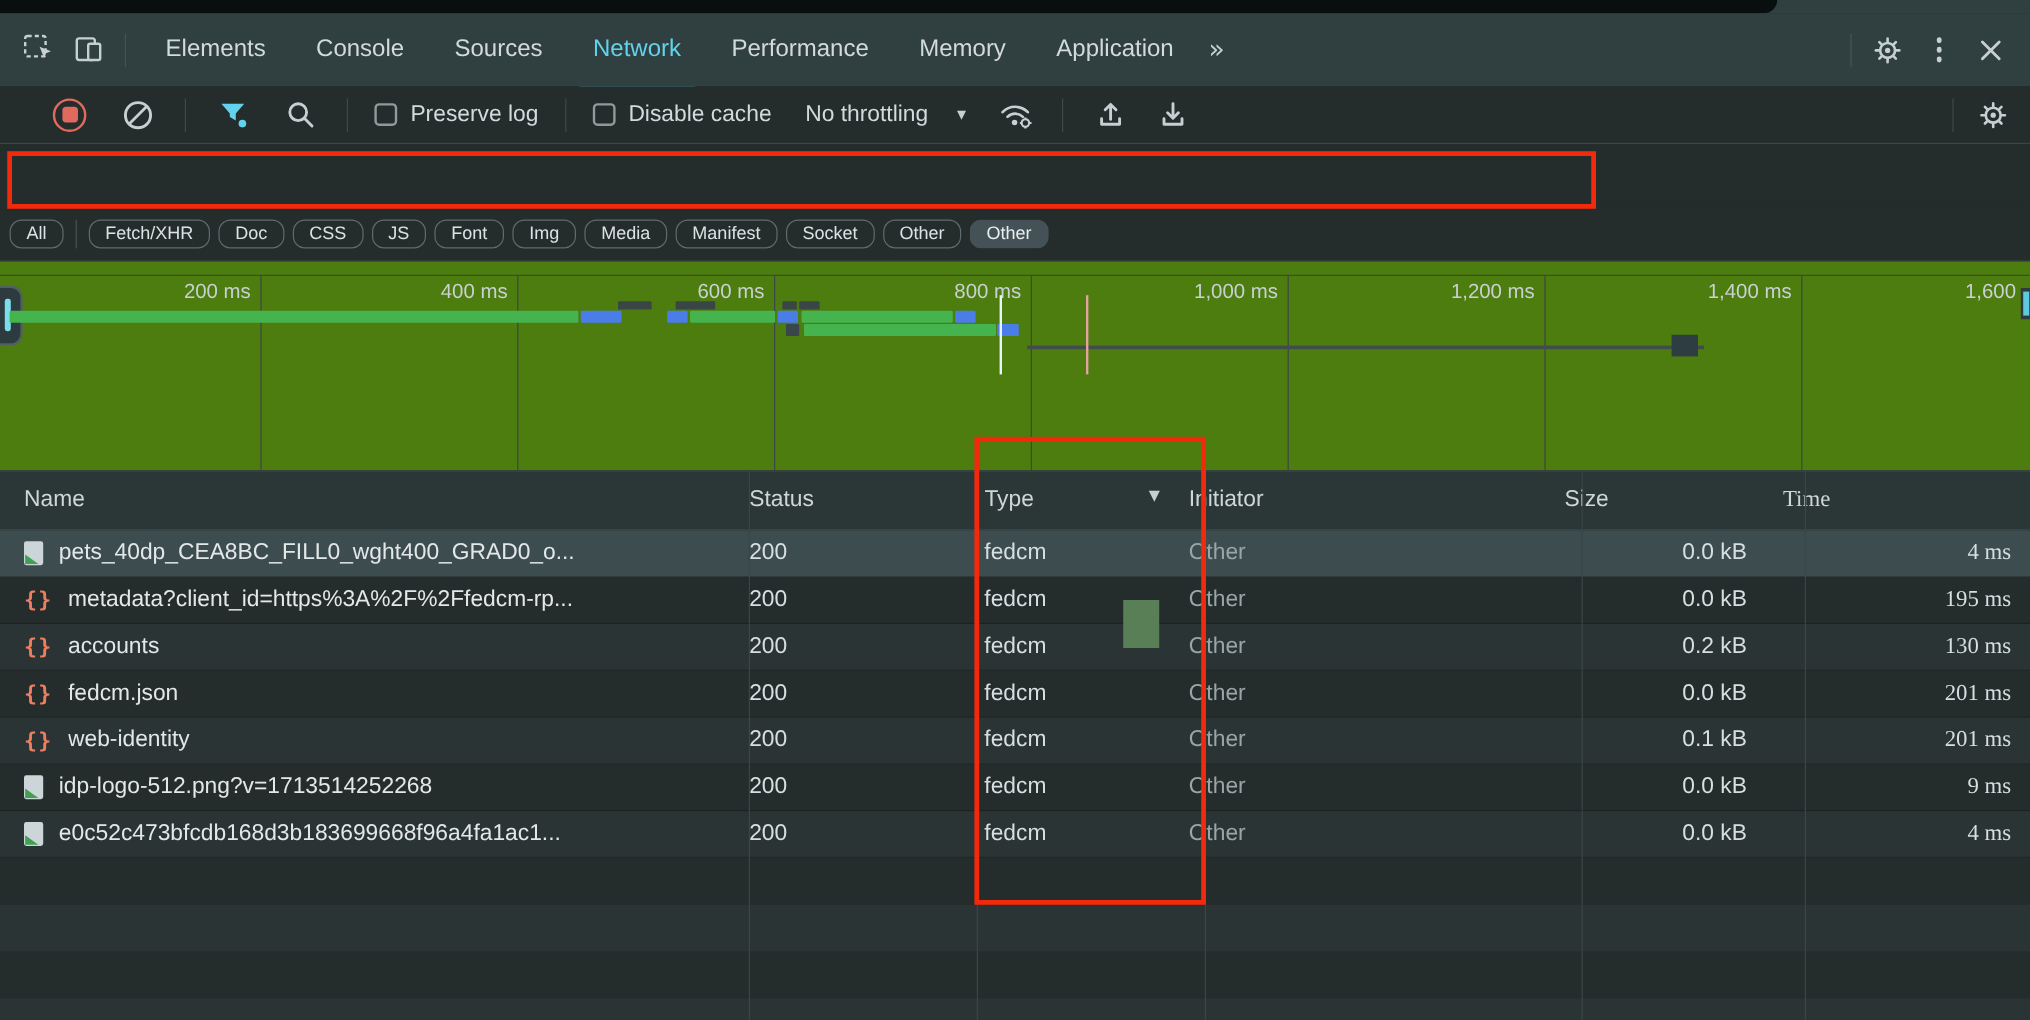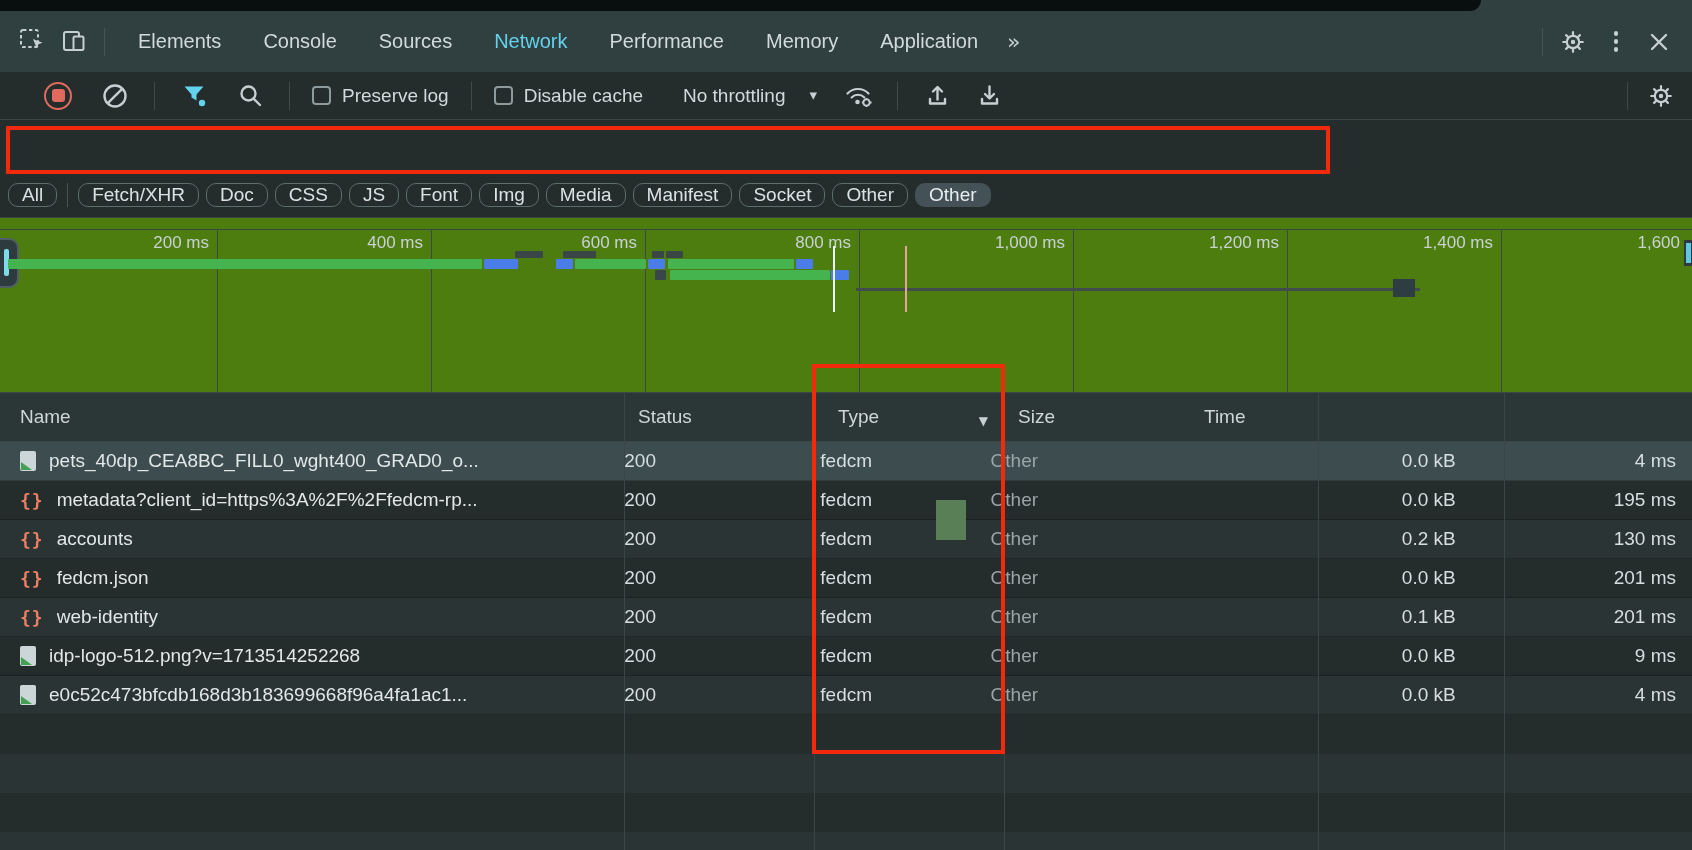--- a/index.html
+++ b/index.html
@@ -47,21 +47,21 @@
   #filter-right{position:absolute;left:1346px;top:120px;height:52px;display:flex;align-items:center;}
   #filter-right .vsep{margin:0 22px;background:#3e4949;height:30px;}
   #more-filters{display:flex;align-items:center;gap:16px;font-size:19px;color:#d2dadc;margin-left:8px;}
 
   
   #red-box-filter{left:6px;top:126px;width:1324px;height:48px;border:4px solid #f3290c;box-sizing:border-box;z-index:40;}
   #red-box-type{left:812px;top:364px;width:193px;height:390px;border:4px solid #f3290c;box-sizing:border-box;z-index:40;}
 
   
   #chips-row{top:172px;left:0;right:0;height:46px;background:#242c2c;border-bottom:1px solid #3a4545;display:flex;align-items:center;padding-left:8px;box-sizing:border-box;gap:7px;}
-  .chip{height:24px;display:flex;align-items:center;padding:0 13px;border:1.5px solid #5d6c6d;border-radius:10px;font-size:19px;color:#dbe2e4;box-sizing:border-box;flex:none;white-space:nowrap;}
+  .chip{height:24px;display:flex;align-items:center;padding:0 13px;border:1.5px solid #5d6c6d;border-radius:10px;font-size:15px;color:#dbe2e4;box-sizing:border-box;flex:none;white-space:nowrap;}
   .chip.selected{background:#445257;border-color:transparent;color:#e8edee;}
   .chip-divider{width:1px;height:24px;background:#465353;margin:0 3px;flex:none;}
 
   
   #overview{top:218px;left:0;right:0;height:174px;background:#4d7c0f;overflow:hidden;}
   #ruler-line{position:absolute;top:11px;left:0;right:0;height:1px;background:#3c4848;}
   .gridline{position:absolute;top:11px;bottom:0;width:1px;background:#3c4848;}
   .ruler-label{position:absolute;top:15px;font-size:17px;color:#c9d1d3;white-space:nowrap;transform:translateX(-100%);}
   .wf-bar{position:absolute;border-radius:1px;}
   .event-line{position:absolute;top:28px;height:66px;width:2px;}
@@ -69,24 +69,24 @@
   #pending-handle{position:absolute;top:61px;width:22px;height:18px;background:#2e3d42;}
   #lgrip{position:absolute;left:0;top:20px;width:19px;height:50px;background:#2e3b3e;border:2px solid #505f63;border-left:none;border-radius:0 10px 10px 0;box-sizing:border-box;}
   #lgrip i{position:absolute;left:4px;top:9px;width:5px;height:27px;background:#7ddcec;border-radius:2px;display:block;}
   #rgrip{position:absolute;right:0;top:22px;width:8px;height:26px;background:#2e3b3e;}
   #rgrip i{position:absolute;right:1px;top:3px;width:5px;height:20px;background:#5fc9e2;display:block;}
 
   
   #table-header{top:392px;left:0;right:0;height:50px;background:#2b3636;border-top:1px solid #3c4848;border-bottom:1px solid #3c4848;display:flex;align-items:center;font-size:19px;color:#ced6d8;box-sizing:border-box;}
   .col-name{width:624px;box-sizing:border-box;padding-left:20px;}
   .col-status{width:190px;box-sizing:border-box;padding-left:14px;}
-  .col-type{width:190px;box-sizing:border-box;padding-left:24px;display:flex;align-items:flex-end;}
+  .col-type{width:190px;box-sizing:border-box;padding-left:24px;display:flex;align-items:flex-start;}
   .col-init{width:314px;box-sizing:border-box;padding-left:8px;}
   .col-size{width:186px;box-sizing:border-box;text-align:right;padding-right:16px;}
-  .col-time{width:225px;box-sizing:border-box;text-align:right;padding-right:16px;}
+  .col-time{width:225px;box-sizing:border-box;text-align:right;padding-right:16px;font-family:Liberation Serif, serif;}
   #table-header .col-size,#table-header .col-time{text-align:left;padding-left:14px;padding-right:0;}
   .sort-icon{margin-left:auto;margin-right:16px;font-size:12px;color:#c6cfd1;font-family:"DejaVu Sans",sans-serif;}
   #rows{top:442px;left:0;right:0;}
   .row{display:flex;height:39px;align-items:center;font-size:19px;border-bottom:1px solid rgba(0,0,0,0.22);box-sizing:border-box;}
   .row.shade-a{background:#2b3434;}
   .row.shade-b{background:#242c2c;}
   .row.first{background:#3d4c4f;}
   .name-cell{display:flex;align-items:center;gap:13px;white-space:nowrap;overflow:hidden;}
   .name-text{overflow:hidden;white-space:nowrap;color:#e2e7e8;}
   .cell-init{color:#9aa5a7;}
@@ -176,21 +176,21 @@
   <span class="vsep"></span>
   <span class="ctrl">
     <span class="checkbox"></span>
     <span class="ctrl-label">Preserve log</span>
   </span>
   <span class="vsep"></span>
   <span class="ctrl">
     <span class="checkbox"></span>
     <span class="ctrl-label">Disable cache</span>
   </span>
-  <span class="ctrl" style="margin-left:40px;gap:24px;">
+  <span class="ctrl" style="margin-left:28px;gap:24px;">
     <span class="ctrl-label">No throttling</span>
     <span class="dd-arrow">▾</span>
   </span>
   <span class="icon-btn" style="margin-left:24px;">
     <svg width="31" height="28" viewBox="0 0 31 28">
         <g stroke="#c6cfd1" stroke-width="2.2" fill="none" stroke-linecap="round">
           <path d="M4.5 11.5 a14.5 14.5 0 0 1 21 0"></path>
           <path d="M8.6 15.4 a9 9 0 0 1 12.8 0"></path>
         </g>
         <circle cx="14.5" cy="20" r="2.3" fill="#c6cfd1"></circle>
@@ -314,20 +314,21 @@
     <div class="event-line" style="left: 905px; background: rgb(226, 164, 155);"></div>
   </div>
 
 <div class="abs" id="table-header">
   <div class="col-name">Name</div>
   <div class="col-status">Status</div>
   <div class="col-type">
     <span>Type</span>
     <span class="sort-icon">▼</span>
   </div>
+  <div class="col-init">Initiator</div>
   <div class="col-size">Size</div>
   <div class="col-time">Time</div>
 </div>
 
 <div class="abs" id="rows">
     <div class="row first">
       <div class="col-name name-cell">
         <span class="img-icon"></span>
         <span class="name-text">pets_40dp_CEA8BC_FILL0_wght400_GRAD0_o...</span>
       </div>

